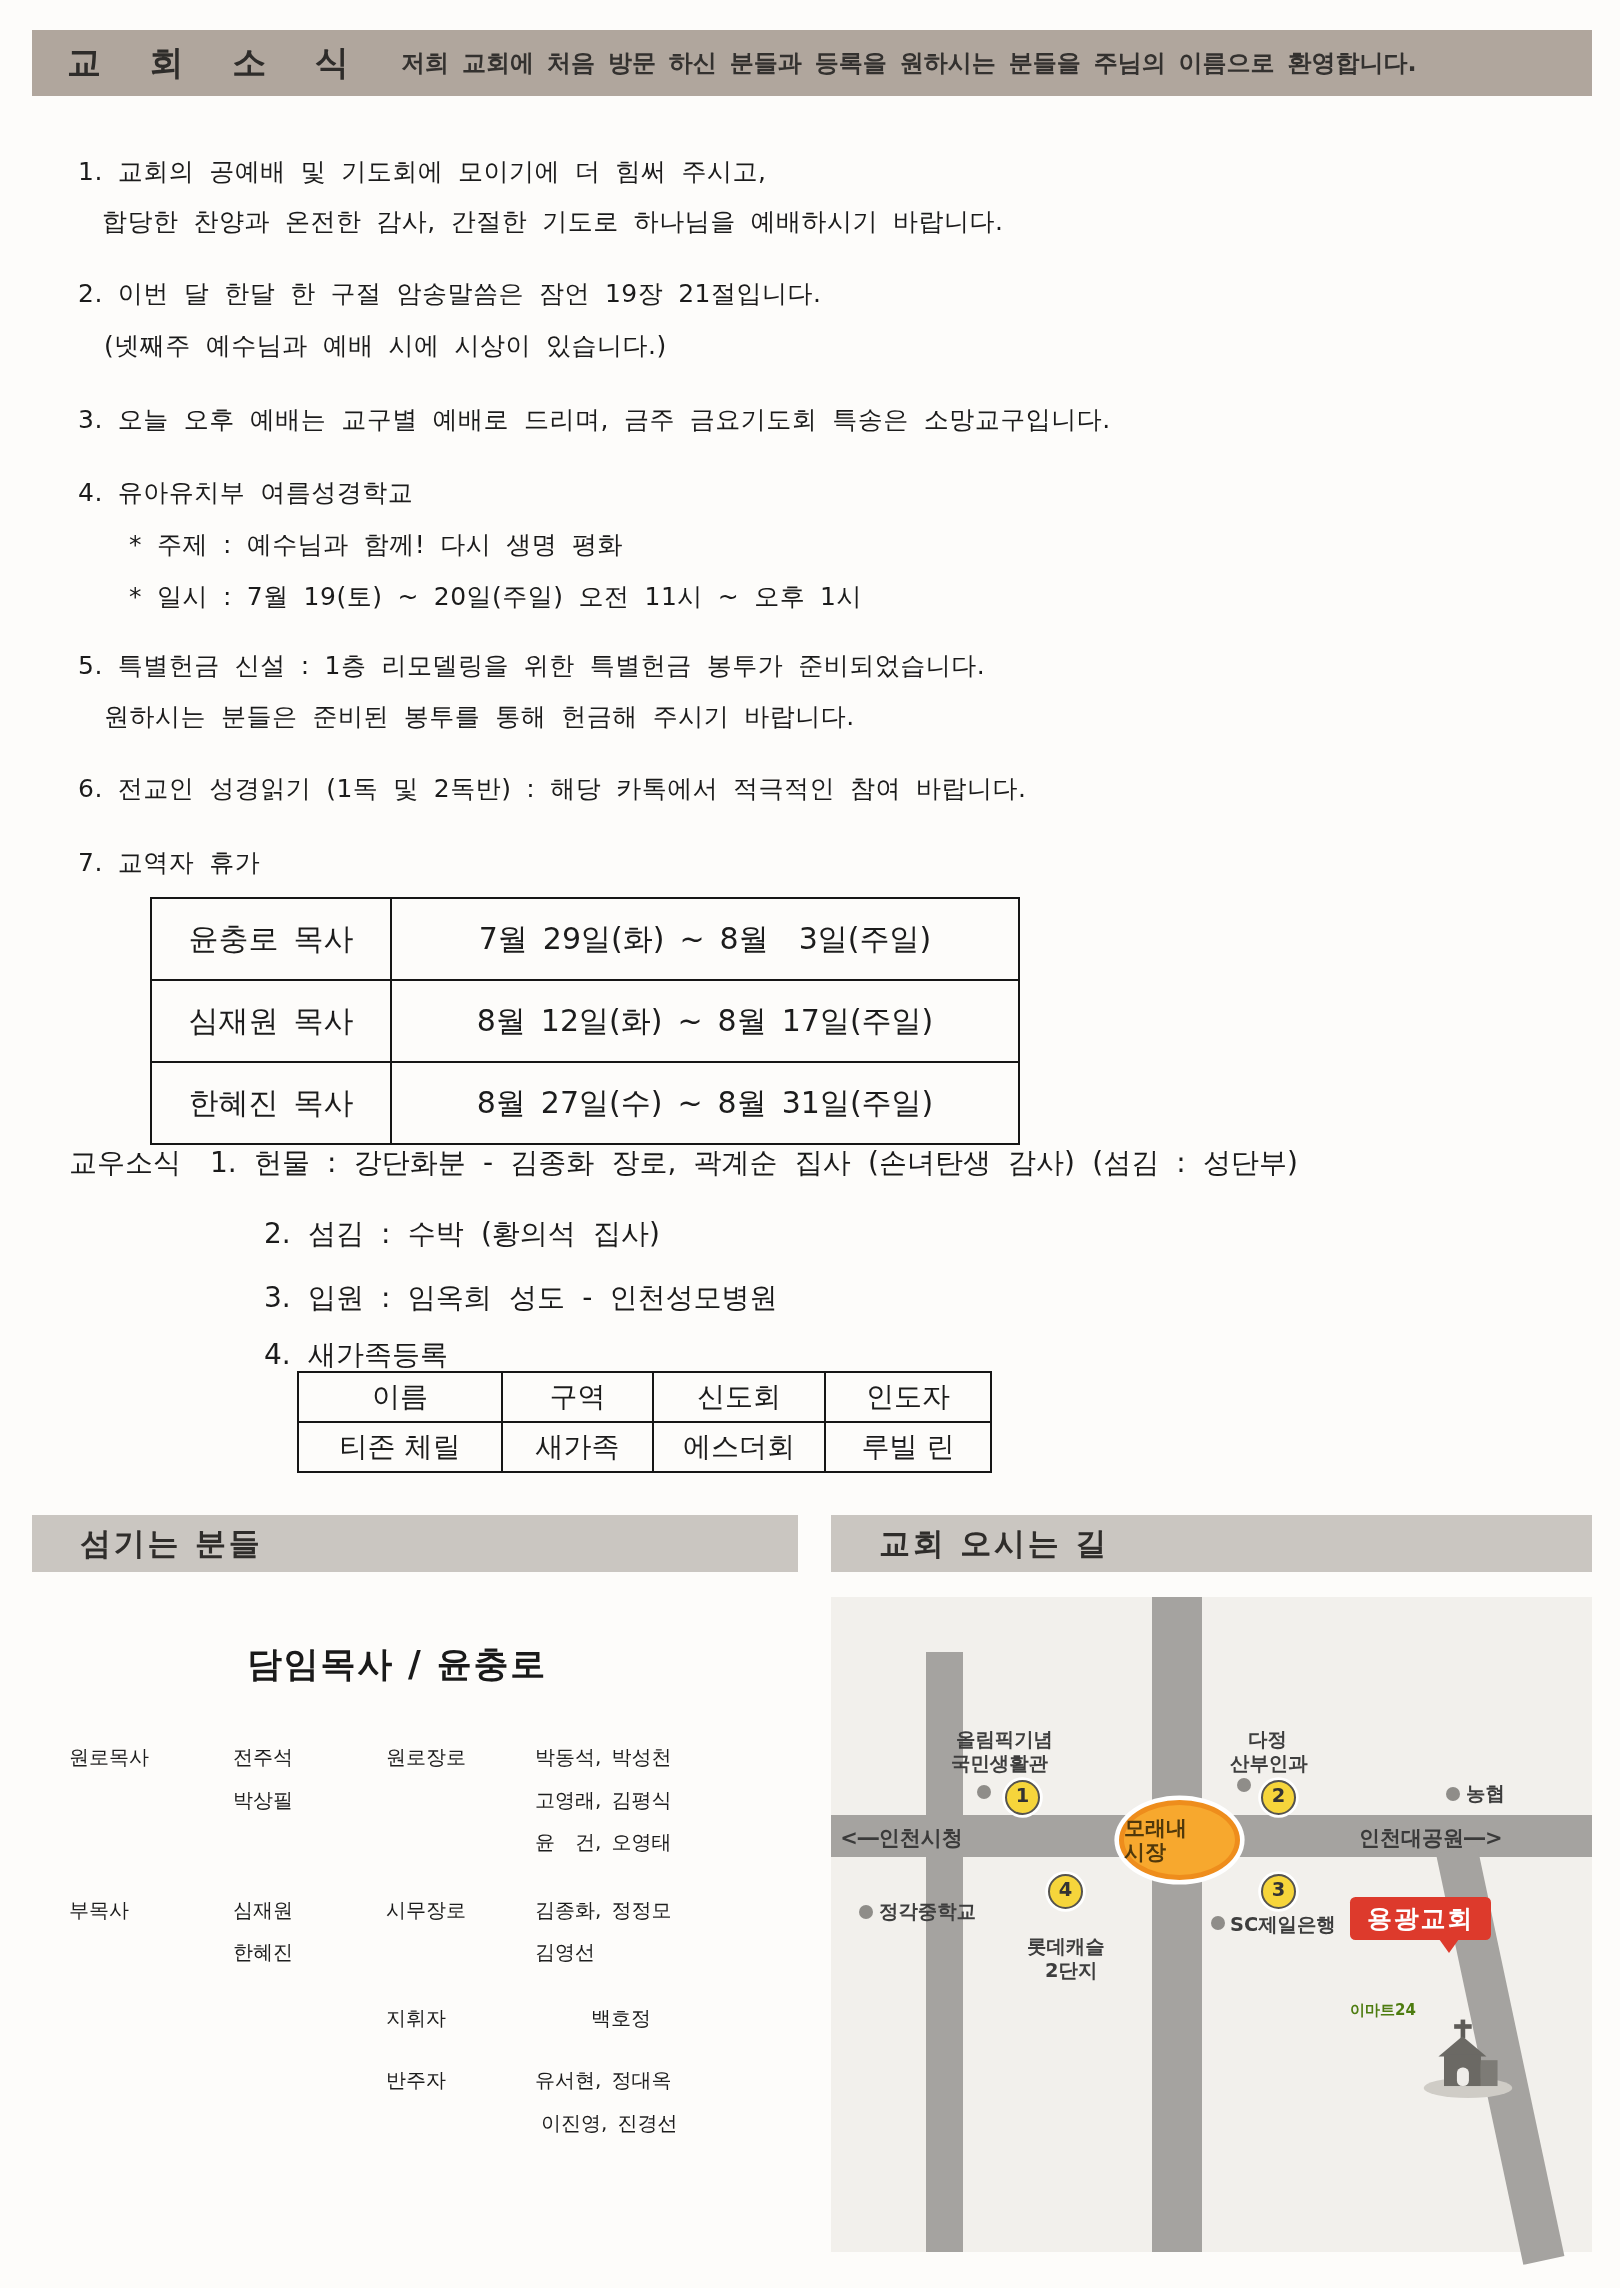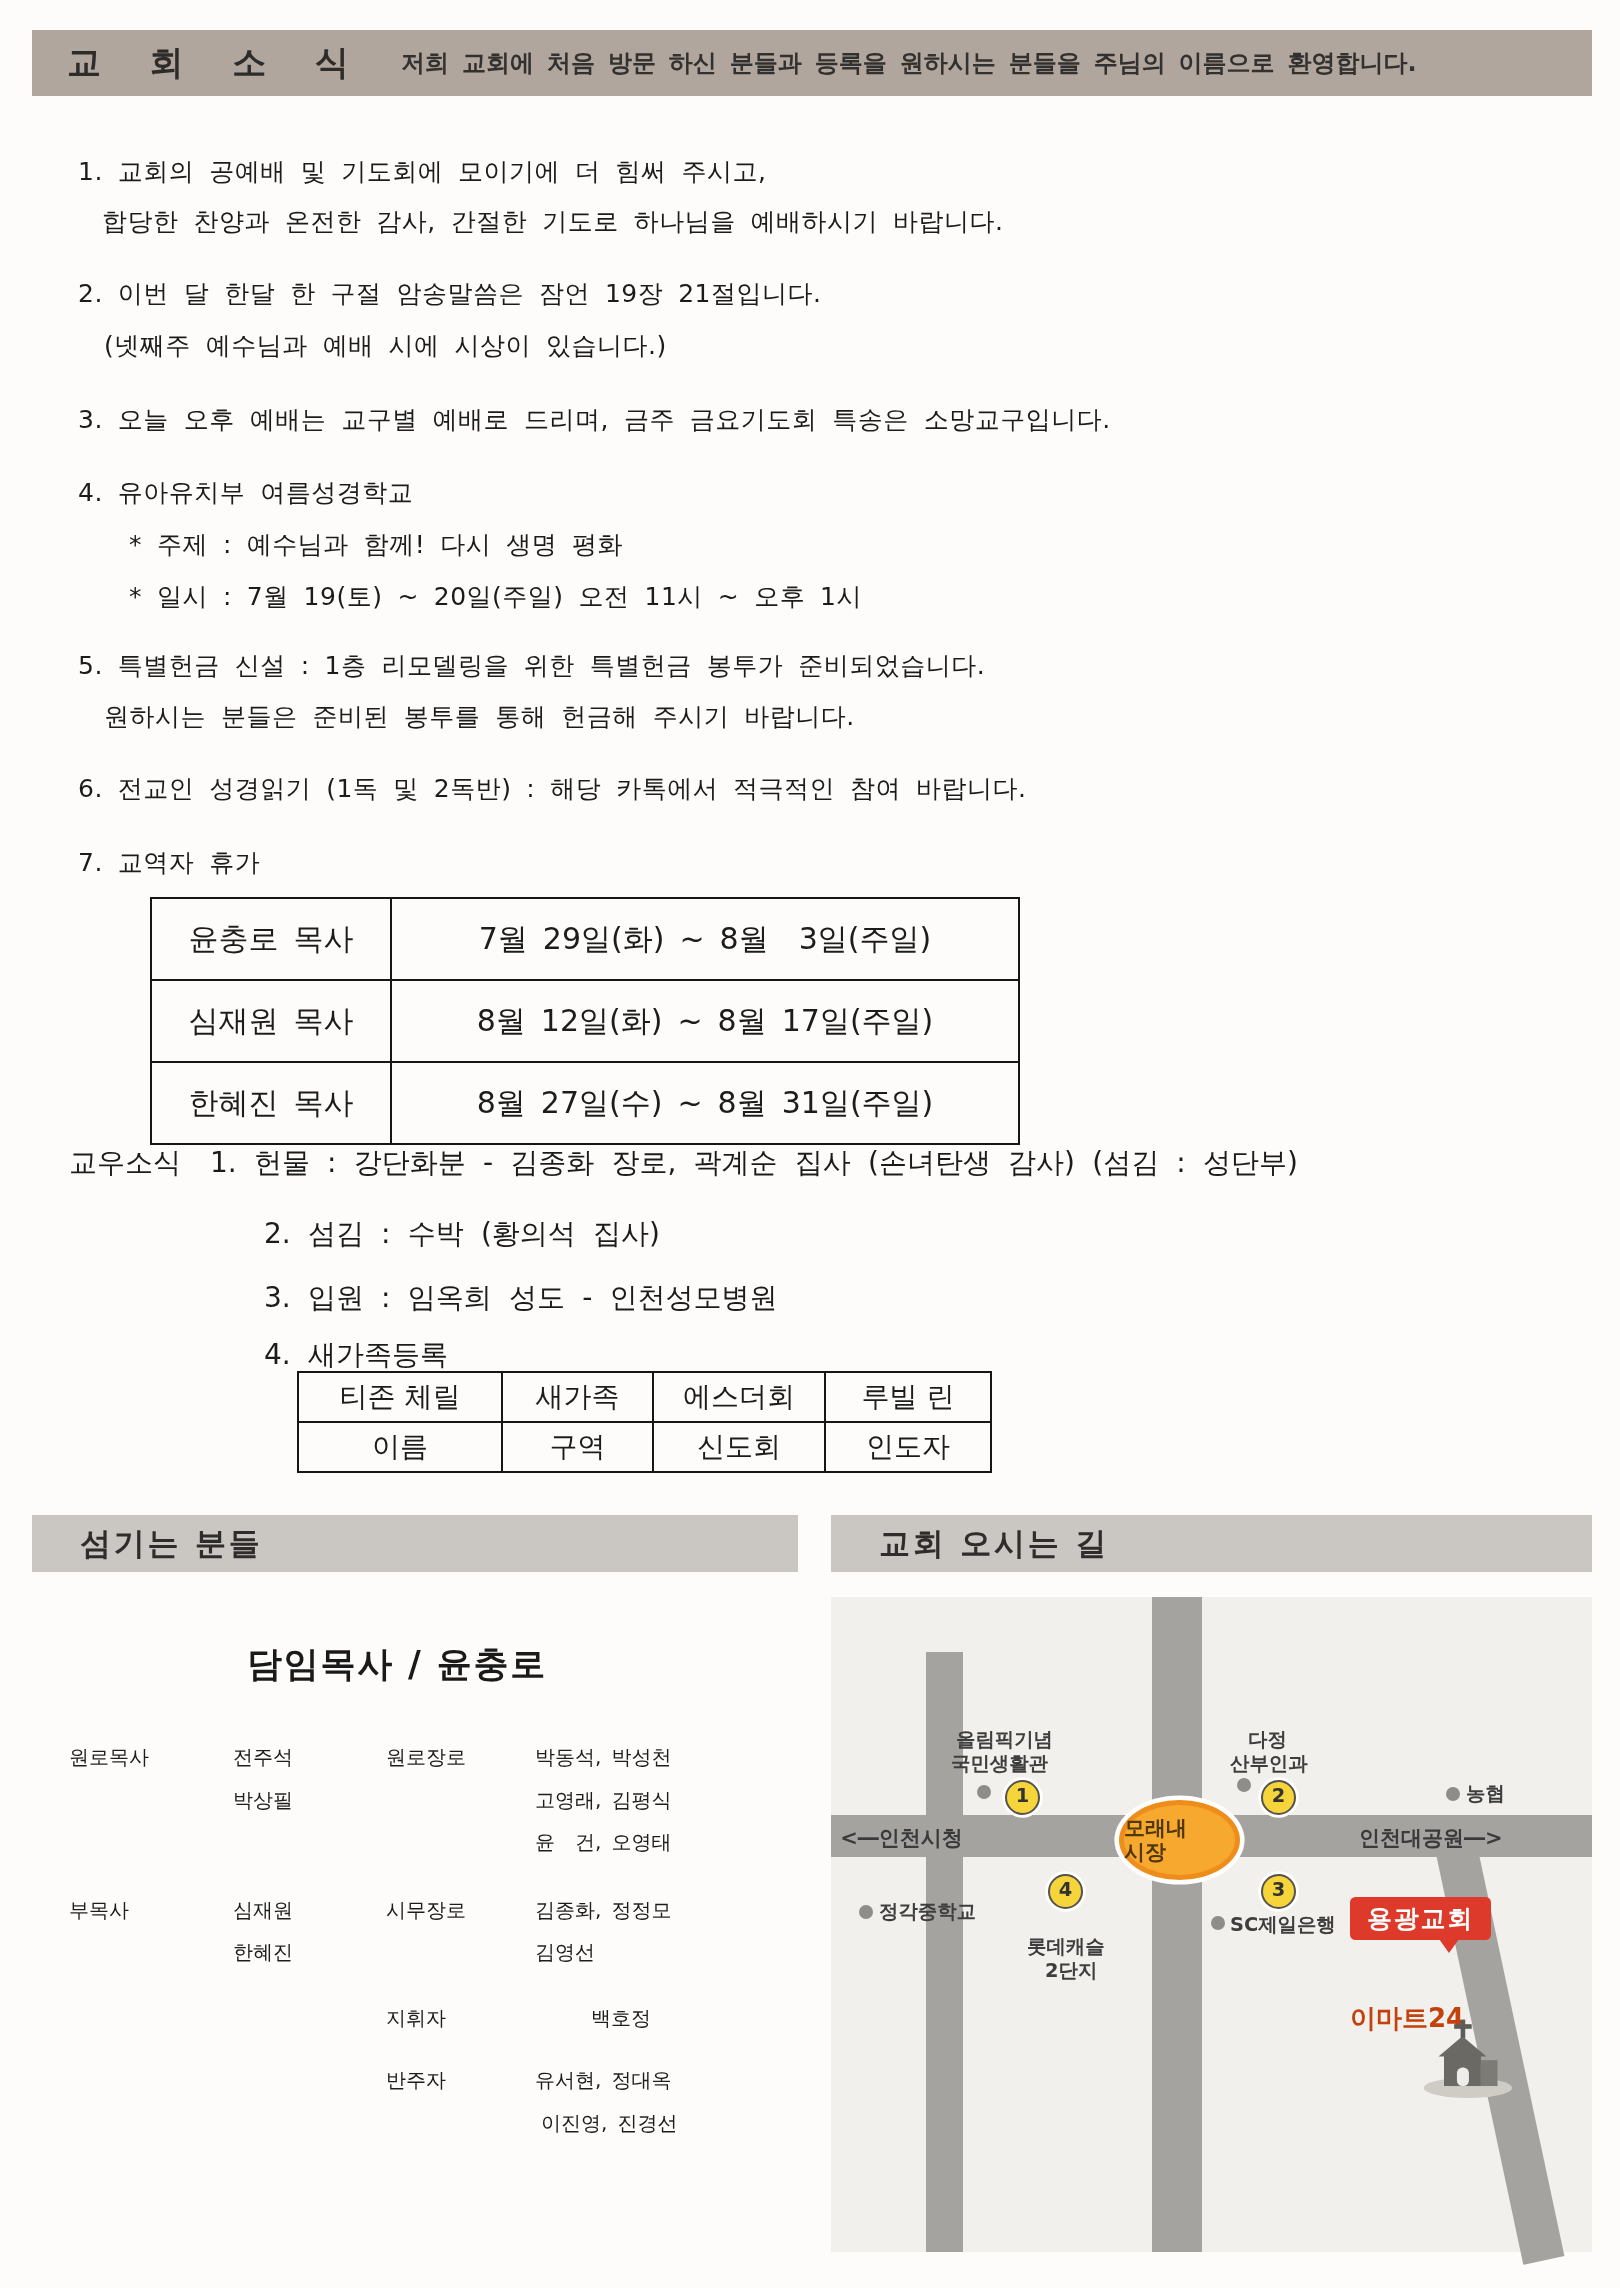--- a/index.html
+++ b/index.html
@@ -39,21 +39,21 @@
   .marker{position:absolute;width:31px;height:31px;border-radius:50%;background:#f6d53b;border:2.8px solid #55534e;
           z-index:4;font-size:19.4px;font-weight:bold;color:#333;text-align:center;line-height:28px;box-shadow:0 0 0 2.8px #ffffff;}
   #market{position:absolute;left:288px;top:203px;width:111px;height:70px;border-radius:50%;
           background:#f7a82e;border:5.5px solid #ee8d1c;box-shadow:0 0 0 4.6px #ffffff;z-index:5;
           display:flex;flex-direction:column;align-items:flex-start;justify-content:center;}
   #market div{font-size:21px;font-weight:bold;color:#50380b;line-height:24px;white-space:pre;}
   #sign{position:absolute;left:519px;top:300px;width:141px;height:43px;background:#dd3a2c;border-radius:5.5px;
         z-index:6;text-align:center;line-height:43px;font-size:25px;font-weight:bold;color:#ffffff;letter-spacing:1.8px;white-space:pre;}
   #sign:after{content:"";position:absolute;left:89px;top:42px;border-left:10px solid transparent;
         border-right:10px solid transparent;border-top:14.8px solid #dd3a2c;}
-  .emart{position:absolute;left:519px;top:404px;font-size:26px;font-weight:bold;color:#c2410c;z-index:3;white-space:pre;}
+  .emart{position:absolute;left:519px;top:404px;font-size:15px;font-weight:bold;color:#4d7c0f;z-index:3;white-space:pre;}
   #church{position:absolute;left:589px;top:417px;width:96px;height:85px;z-index:5;}
   .onroad{color:#3a3a3a;}
 </style>
 </head>
 <body>
 
 <div id="page">
 
   <div class="topbar">
     <span class="title">교  회  소  식</span>
@@ -92,30 +92,30 @@
 
   <div class="news" style="left:69px;top:1144px">교우소식</div>
   <div class="news" style="left:210px;top:1144px">1. 헌물 : 강단화분 - 김종화 장로, 곽계순 집사 (손녀탄생 감사) (섬김 : 성단부)</div>
   <div class="news" style="left:264px;top:1215px">2. 섬김 : 수박 (황의석 집사)</div>
   <div class="news" style="left:264px;top:1279px">3. 입원 : 임옥희 성도 - 인천성모병원</div>
   <div class="news" style="left:264px;top:1336px">4. 새가족등록</div>
 
   <table class="ntable">
     <tbody>
         <tr>
+      <td class="a">이름</td>
+      <td class="b">구역</td>
+      <td class="c">신도회</td>
+      <td class="d">인도자</td>
+    </tr>
+    <tr>
       <td class="a">티존 체릴</td>
       <td class="b">새가족</td>
       <td class="c">에스더회</td>
       <td class="d">루빌 린</td>
-    </tr>
-    <tr>
-      <td class="a">이름</td>
-      <td class="b">구역</td>
-      <td class="c">신도회</td>
-      <td class="d">인도자</td>
     </tr>
   </tbody>
     </table>
 
   <div class="secbar" style="left:32px;width:766px">
     <span>섬기는 분들</span>
   </div>
   <div class="secbar" style="left:831px;width:761px">
     <span>교회 오시는 길</span>
   </div>

